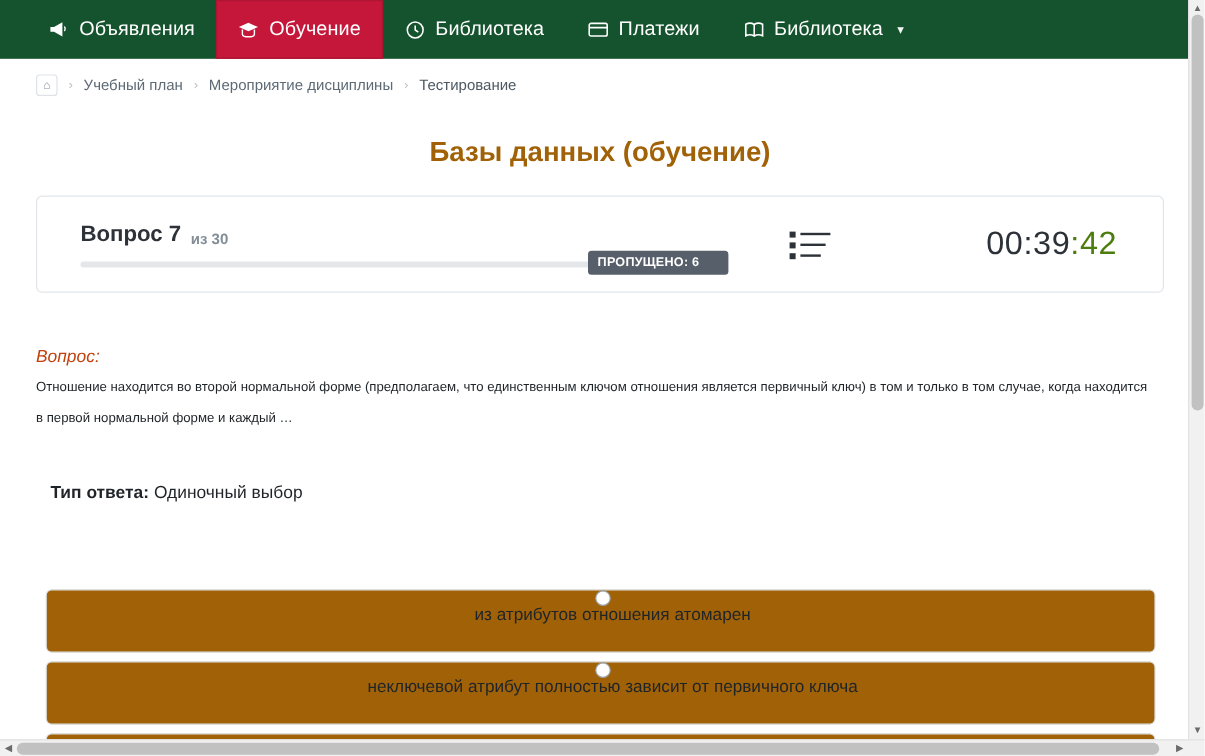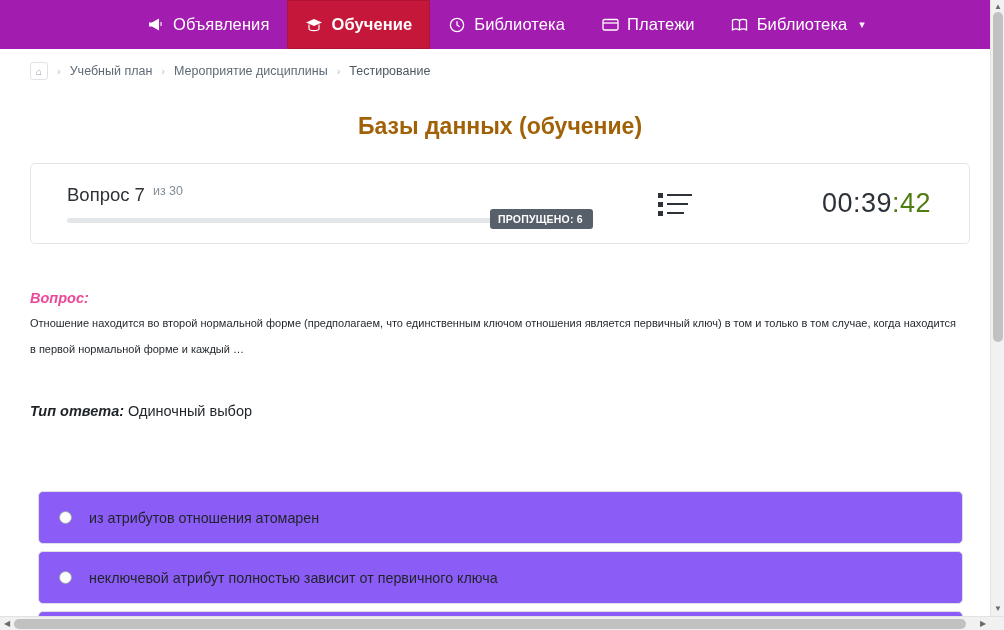--- a/index.html
+++ b/index.html
@@ -17,41 +17,40 @@
     background: #fff;
     overflow: hidden;
   }
 
   
   .navbar {
     position: absolute;
     top: 0; left: 0;
     width: 990px;
     height: 49px;
-    background: #a21caf;
+    background: #14532d;
     display: flex;
     align-items: stretch;
     padding-left: 22px;
-    justify-content: center;
   }
   .nav-item {
     display: flex;
     align-items: center;
     gap: 8px;
     padding: 0 18px;
     color: #ffffff;
     font-size: 16.5px;
     letter-spacing: .1px;
     cursor: pointer;
     white-space: nowrap;
   }
   .nav-item.active {
     background: #c4173a;
     box-shadow: inset 0 0 0 1px #b01434;
-    font-weight: bold;
+    font-weight: normal;
   }
   .nav-item .ico {
     display: inline-flex;
     align-items: center;
     justify-content: center;
     width: 18px; height: 18px;
     font-size: 15px;
     line-height: 1;
   }
   .caret {
@@ -108,22 +107,23 @@
     display: flex;
     align-items: center;
   }
   .qh-left {
     width: 590px;
     padding-left: 36px;
     position: relative;
   }
   .q-label-row {
     display: flex;
-    align-items: flex-start;
+    align-items: flex-end;
     gap: 8px;
+    font-weight: bold;
   }
   .q-label {
     font-size: 18.5px;
     color: #2d3238;
   }
   .q-of {
     font-size: 12.5px;
     color: #838d96;
   }
   .progress-track {
@@ -141,21 +141,21 @@
   }
   .skipped-badge {
     position: absolute;
     left: 459px;
     top: 25px;
     background: #57606a;
     color: #fff;
     font-size: 10.5px;
     font-weight: bold;
     letter-spacing: .2px;
-    padding: 4px 10px 4px 8px;
+    padding: 4px 24px 4px 8px;
     border-radius: 3px;
     white-space: nowrap;
     text-align: center;
   }
   .qh-mid {
     flex: 1;
     display: flex;
     justify-content: center;
     align-items: center;
   }
@@ -179,59 +179,60 @@
   }
   .timer .sec { color: #4d7c0f; }
 
   
   .q-block {
     position: absolute;
     top: 290px; left: 30px;
     width: 930px;
   }
   .q-caption {
-    font-weight: bold;
+    font-weight: normal;
     font-style: italic;
     font-size: 14.5px;
-    color: #ec4899;
+    color: #c2410c;
     margin-bottom: 4px;
   }
   .q-text {
     font-size: 11px;
     line-height: 26px;
     color: #1f2429;
   }
   .answer-type {
     position: absolute;
     top: 403px; left: 30px;
     font-size: 14.5px;
     color: #1f2429;
   }
   .answer-type b {
-    font-style: italic;
     font-weight: bold;
+    margin-left: 12px;
   }
 
   
   .options {
     position: absolute;
     top: 491px; left: 38px;
     width: 925px;
   }
   .option {
     width: 925px;
     height: 53px;
     border: 1px solid #dde1e5;
     border-radius: 5px;
-    background: #8b5cf6;
+    background: #a16207;
     display: flex;
     align-items: center;
     padding-left: 20px;
     margin-bottom: 7px;
     cursor: pointer;
+    flex-direction: column;
   }
   .radio {
     width: 13px; height: 13px;
     border: 1px solid #9aa3ab;
     border-radius: 50%;
     background: #fff;
     margin-right: 17px;
     flex: 0 0 auto;
   }
   .opt-text {

